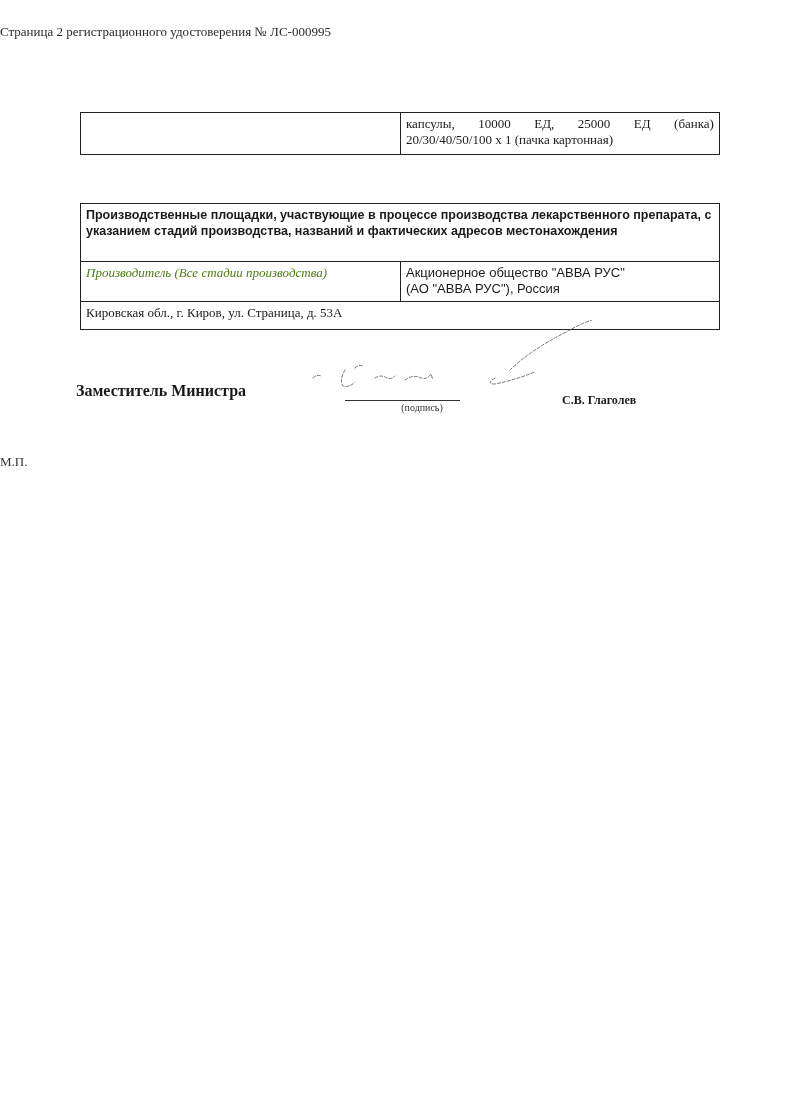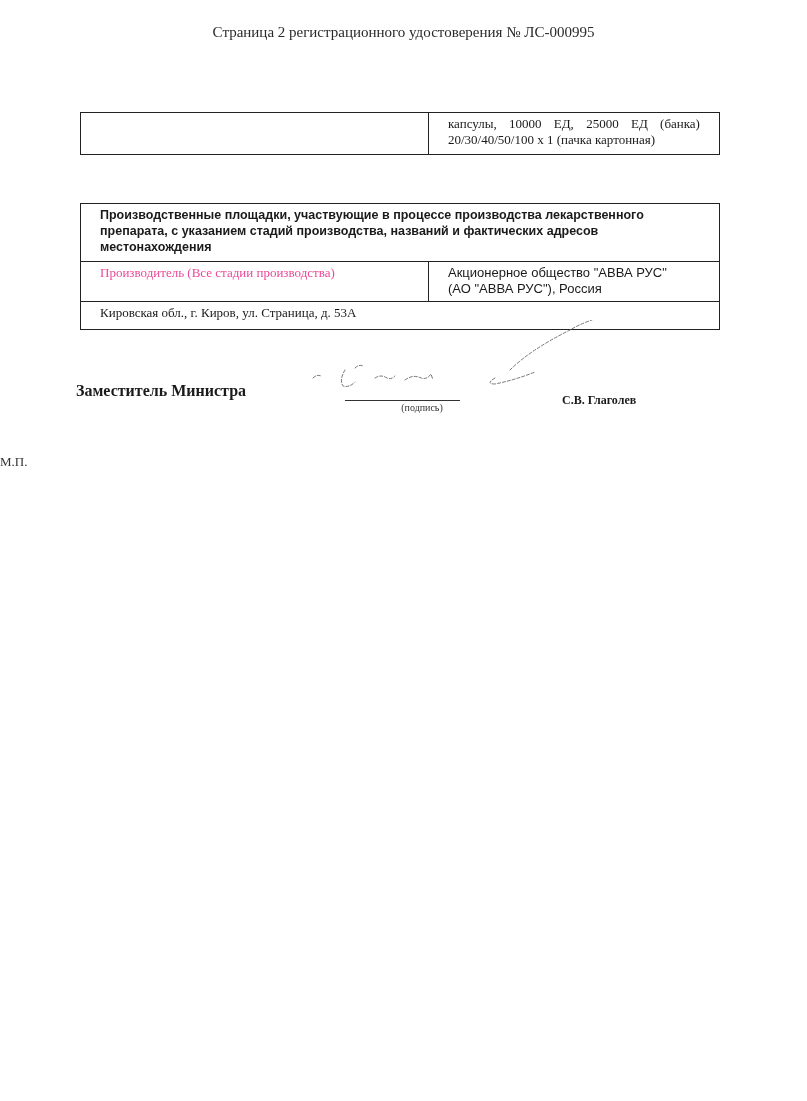--- a/index.html
+++ b/index.html
@@ -1,45 +1,45 @@
 <!DOCTYPE html>
 <html><head>
   <meta charset="utf-8">
   <style>
     html, body { margin: 0; padding: 0; background: #ffffff; }
     body {
       width: 807px; height: 1101px; position: relative; overflow: hidden;
       font-family: "Liberation Serif", serif; color: #1a1a1a;
     }
     .header {
-      position: absolute; top: 24px; left: 0; width: 807px; text-align: center;
-      font-size: 15px; color: #2a2a2a;
+      position: absolute; top: 24px; left: 0; width: 807px; 
+      font-size: 13px; color: #2a2a2a;
     }
     table.doc {
       position: absolute; left: 80px; width: 640px;
       border-collapse: collapse; font-size: 13px;
     }
     table.doc td {
-      border: 1.5px solid #222; vertical-align: top; padding: 3px 19px; line-height: 16px;
+      border: 1.5px solid #222; vertical-align: top; padding: 3px 5px; line-height: 16px;
     }
     #t1 { top: 112px; }
     #t1 td.c1 { width: 309px; }
     #t1 tr.r1 td { height: 35px; }
     #t1 tr.r2 td { height: 22px; }
     .bold-sans {
       font-family: "Liberation Sans", sans-serif; font-weight: bold; font-size: 12.5px;
     }
     .justify { text-align: justify; text-align-last: left; }
     .justify .l1 { display: flex; justify-content: space-between; }
     #t2 { top: 203px; }
     #t2 td.c1 { width: 309px; }
     #t2 tr.r0 td { height: 51px; }
     #t2 tr.r1 td { height: 33px; }
     #t2 tr.r2 td { height: 21px; }
-    .italic { color: #ec4899; }
+    .italic { font-style: italic; color: #4d7c0f; }
     .sans { font-family: "Liberation Sans", sans-serif; }
     .sig-title {
       position: absolute; left: 76px; top: 382px; font-size: 16px; font-weight: bold;
     }
     .sig-name {
       position: absolute; left: 562px; top: 382px; font-size: 12px; font-weight: bold; margin-top: 11px;
     }
     .sig-line {
       position: absolute; left: 345px; top: 400px; width: 115px; height: 0;
       border-top: 1px solid #333;

